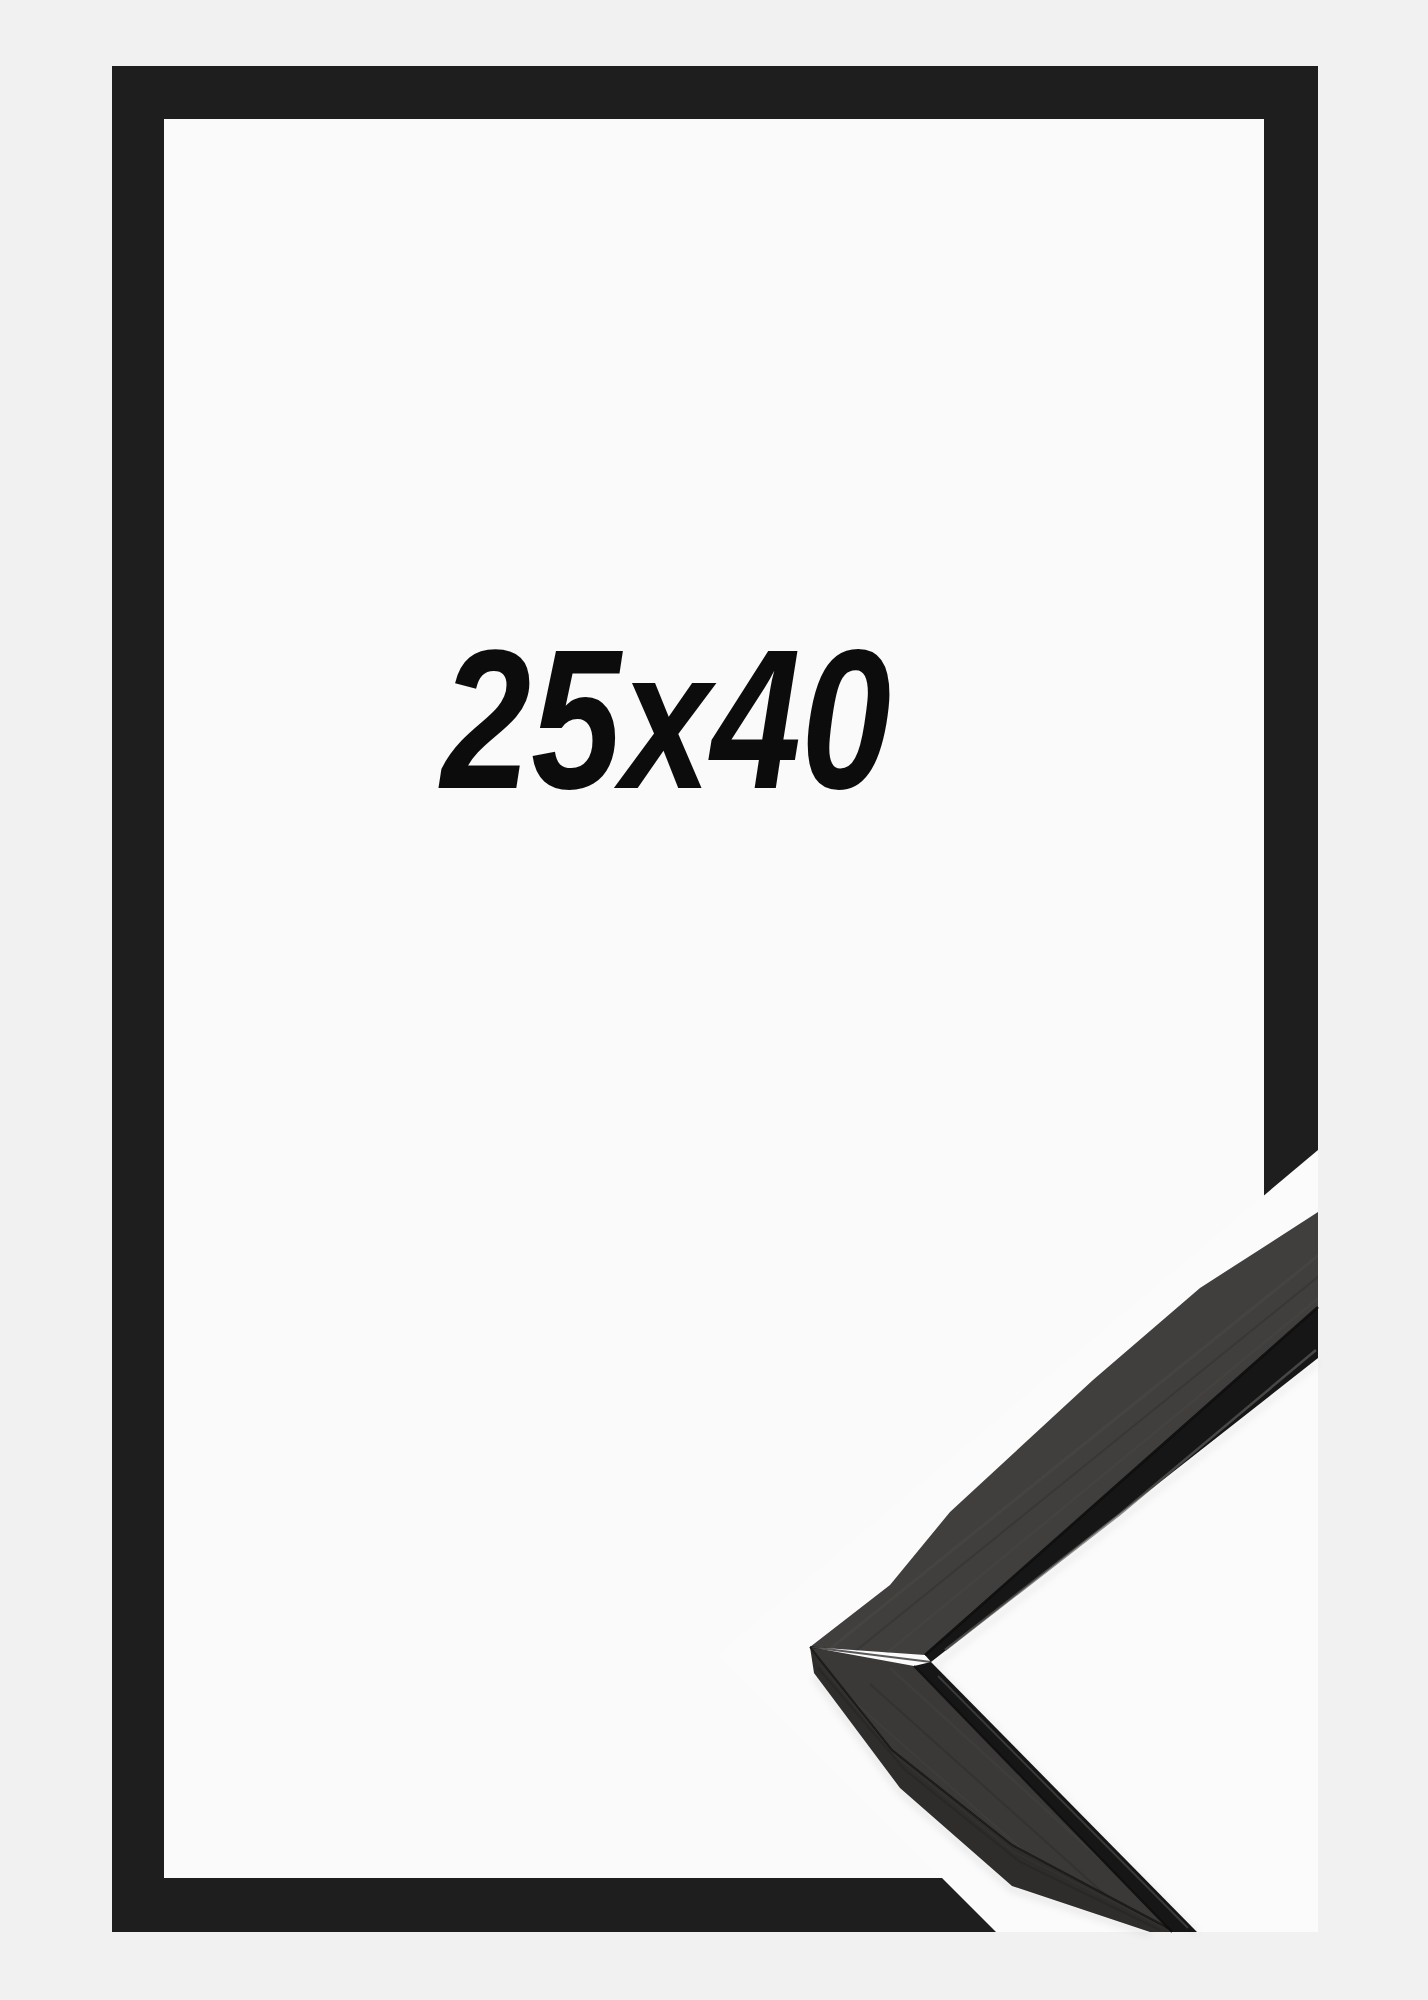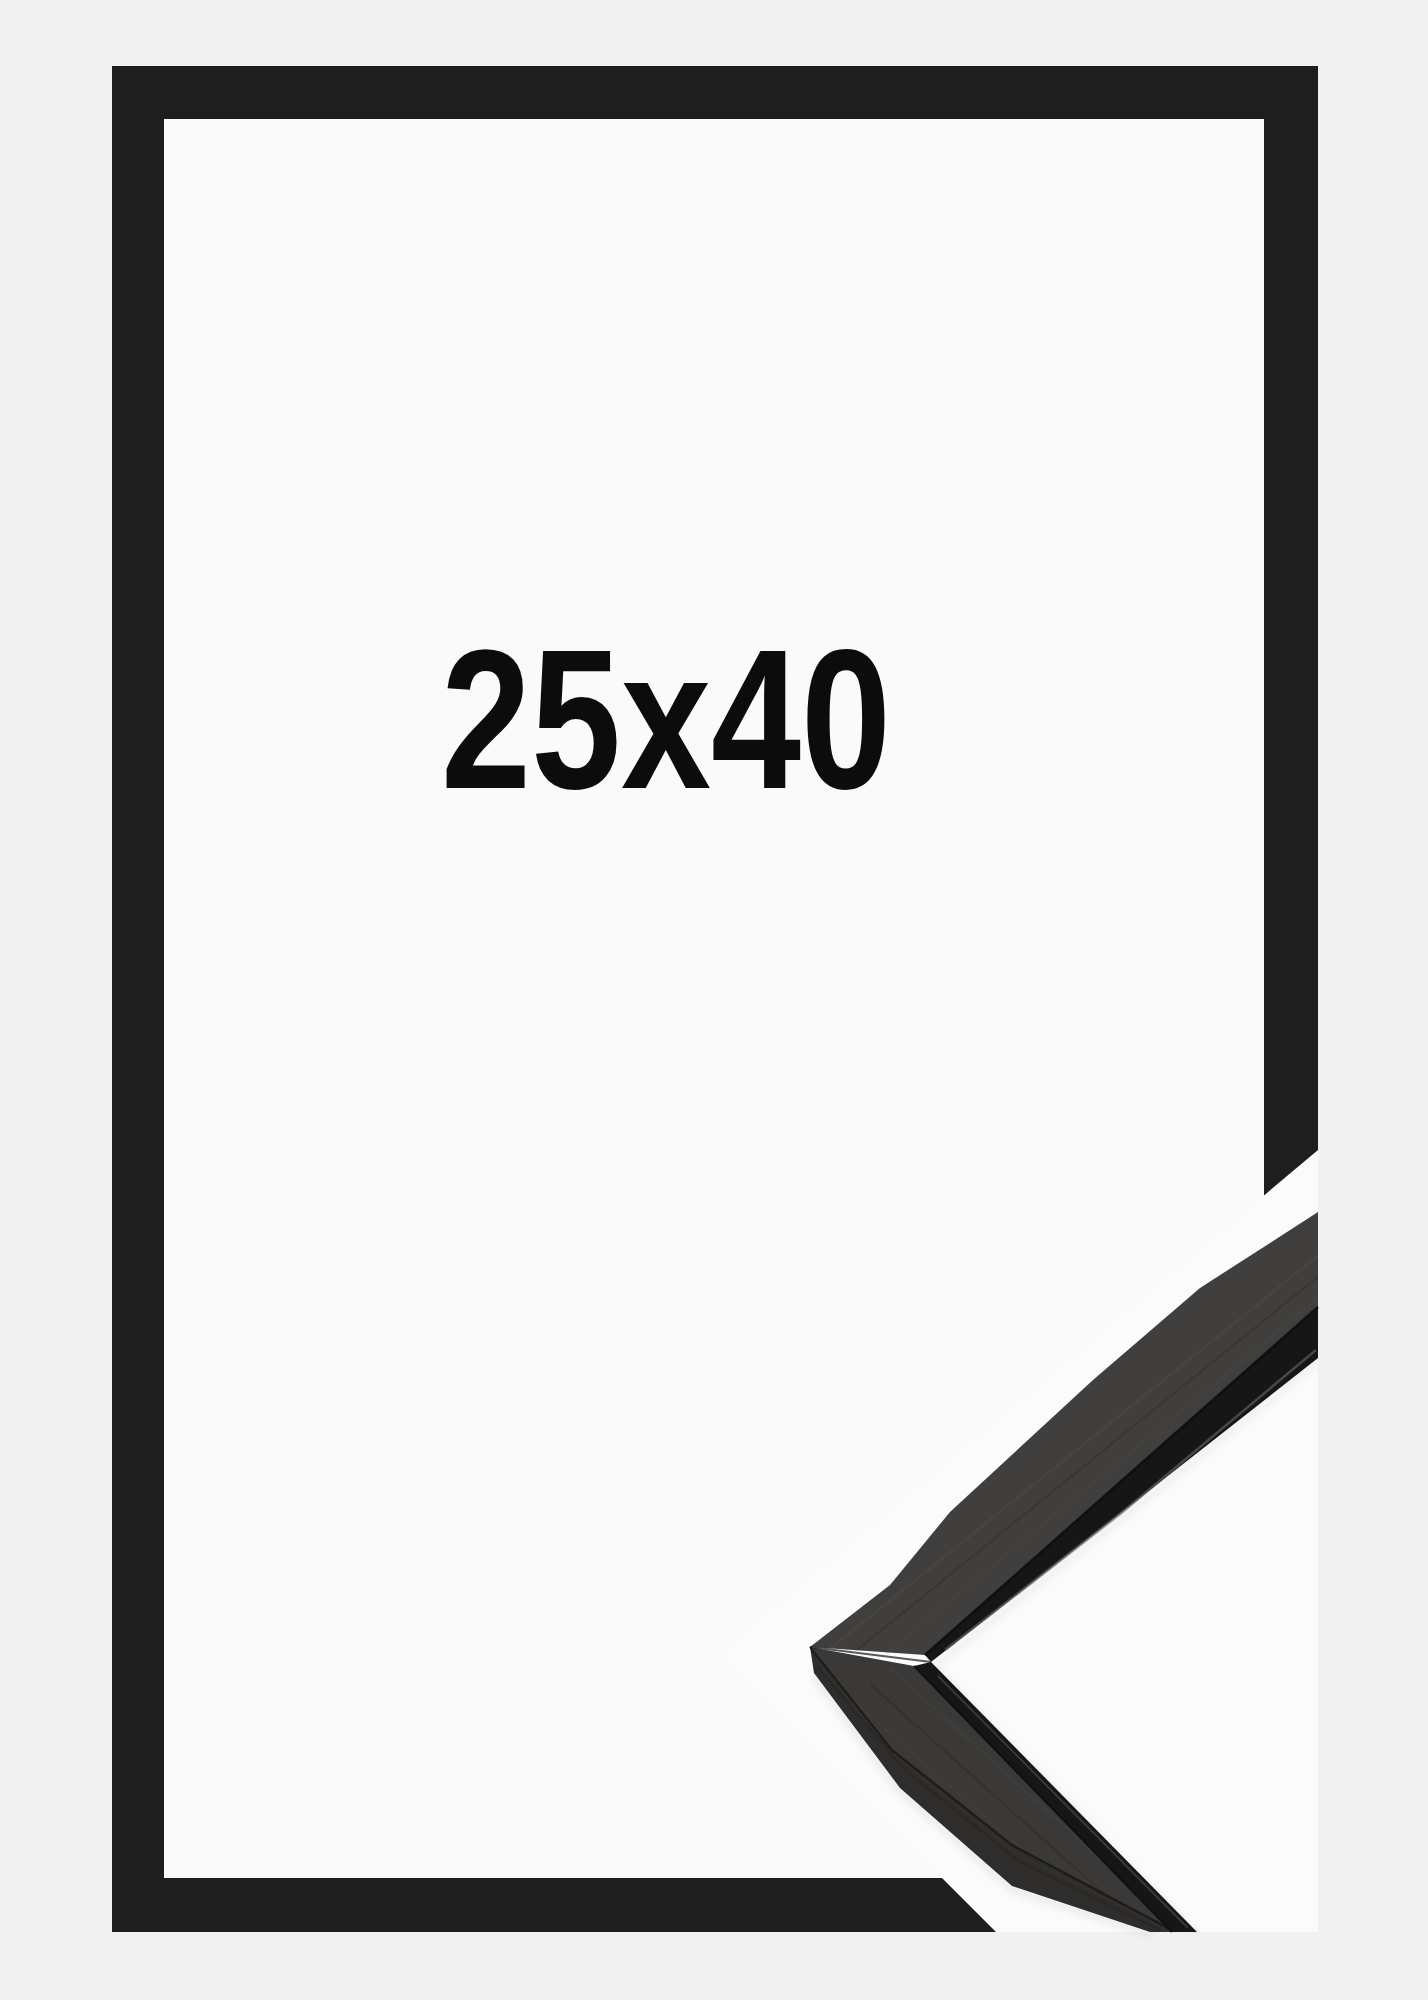--- a/index.html
+++ b/index.html
@@ -5,20 +5,21 @@
   html, body {
     margin: 0;
     padding: 0;
     font-family: "Liberation Sans", sans-serif;
   }
   .canvas {
     position: relative;
     width: 1428px;
     height: 2000px;
     overflow: hidden;
+    font-style: italic;
   }
   .canvas svg {
     display: block;
     width: 1428px;
     height: 2000px;
   }
   .size-text {
     font-family: "Liberation Sans", "DejaVu Sans", sans-serif;
     font-weight: bold;
     letter-spacing: 0;

